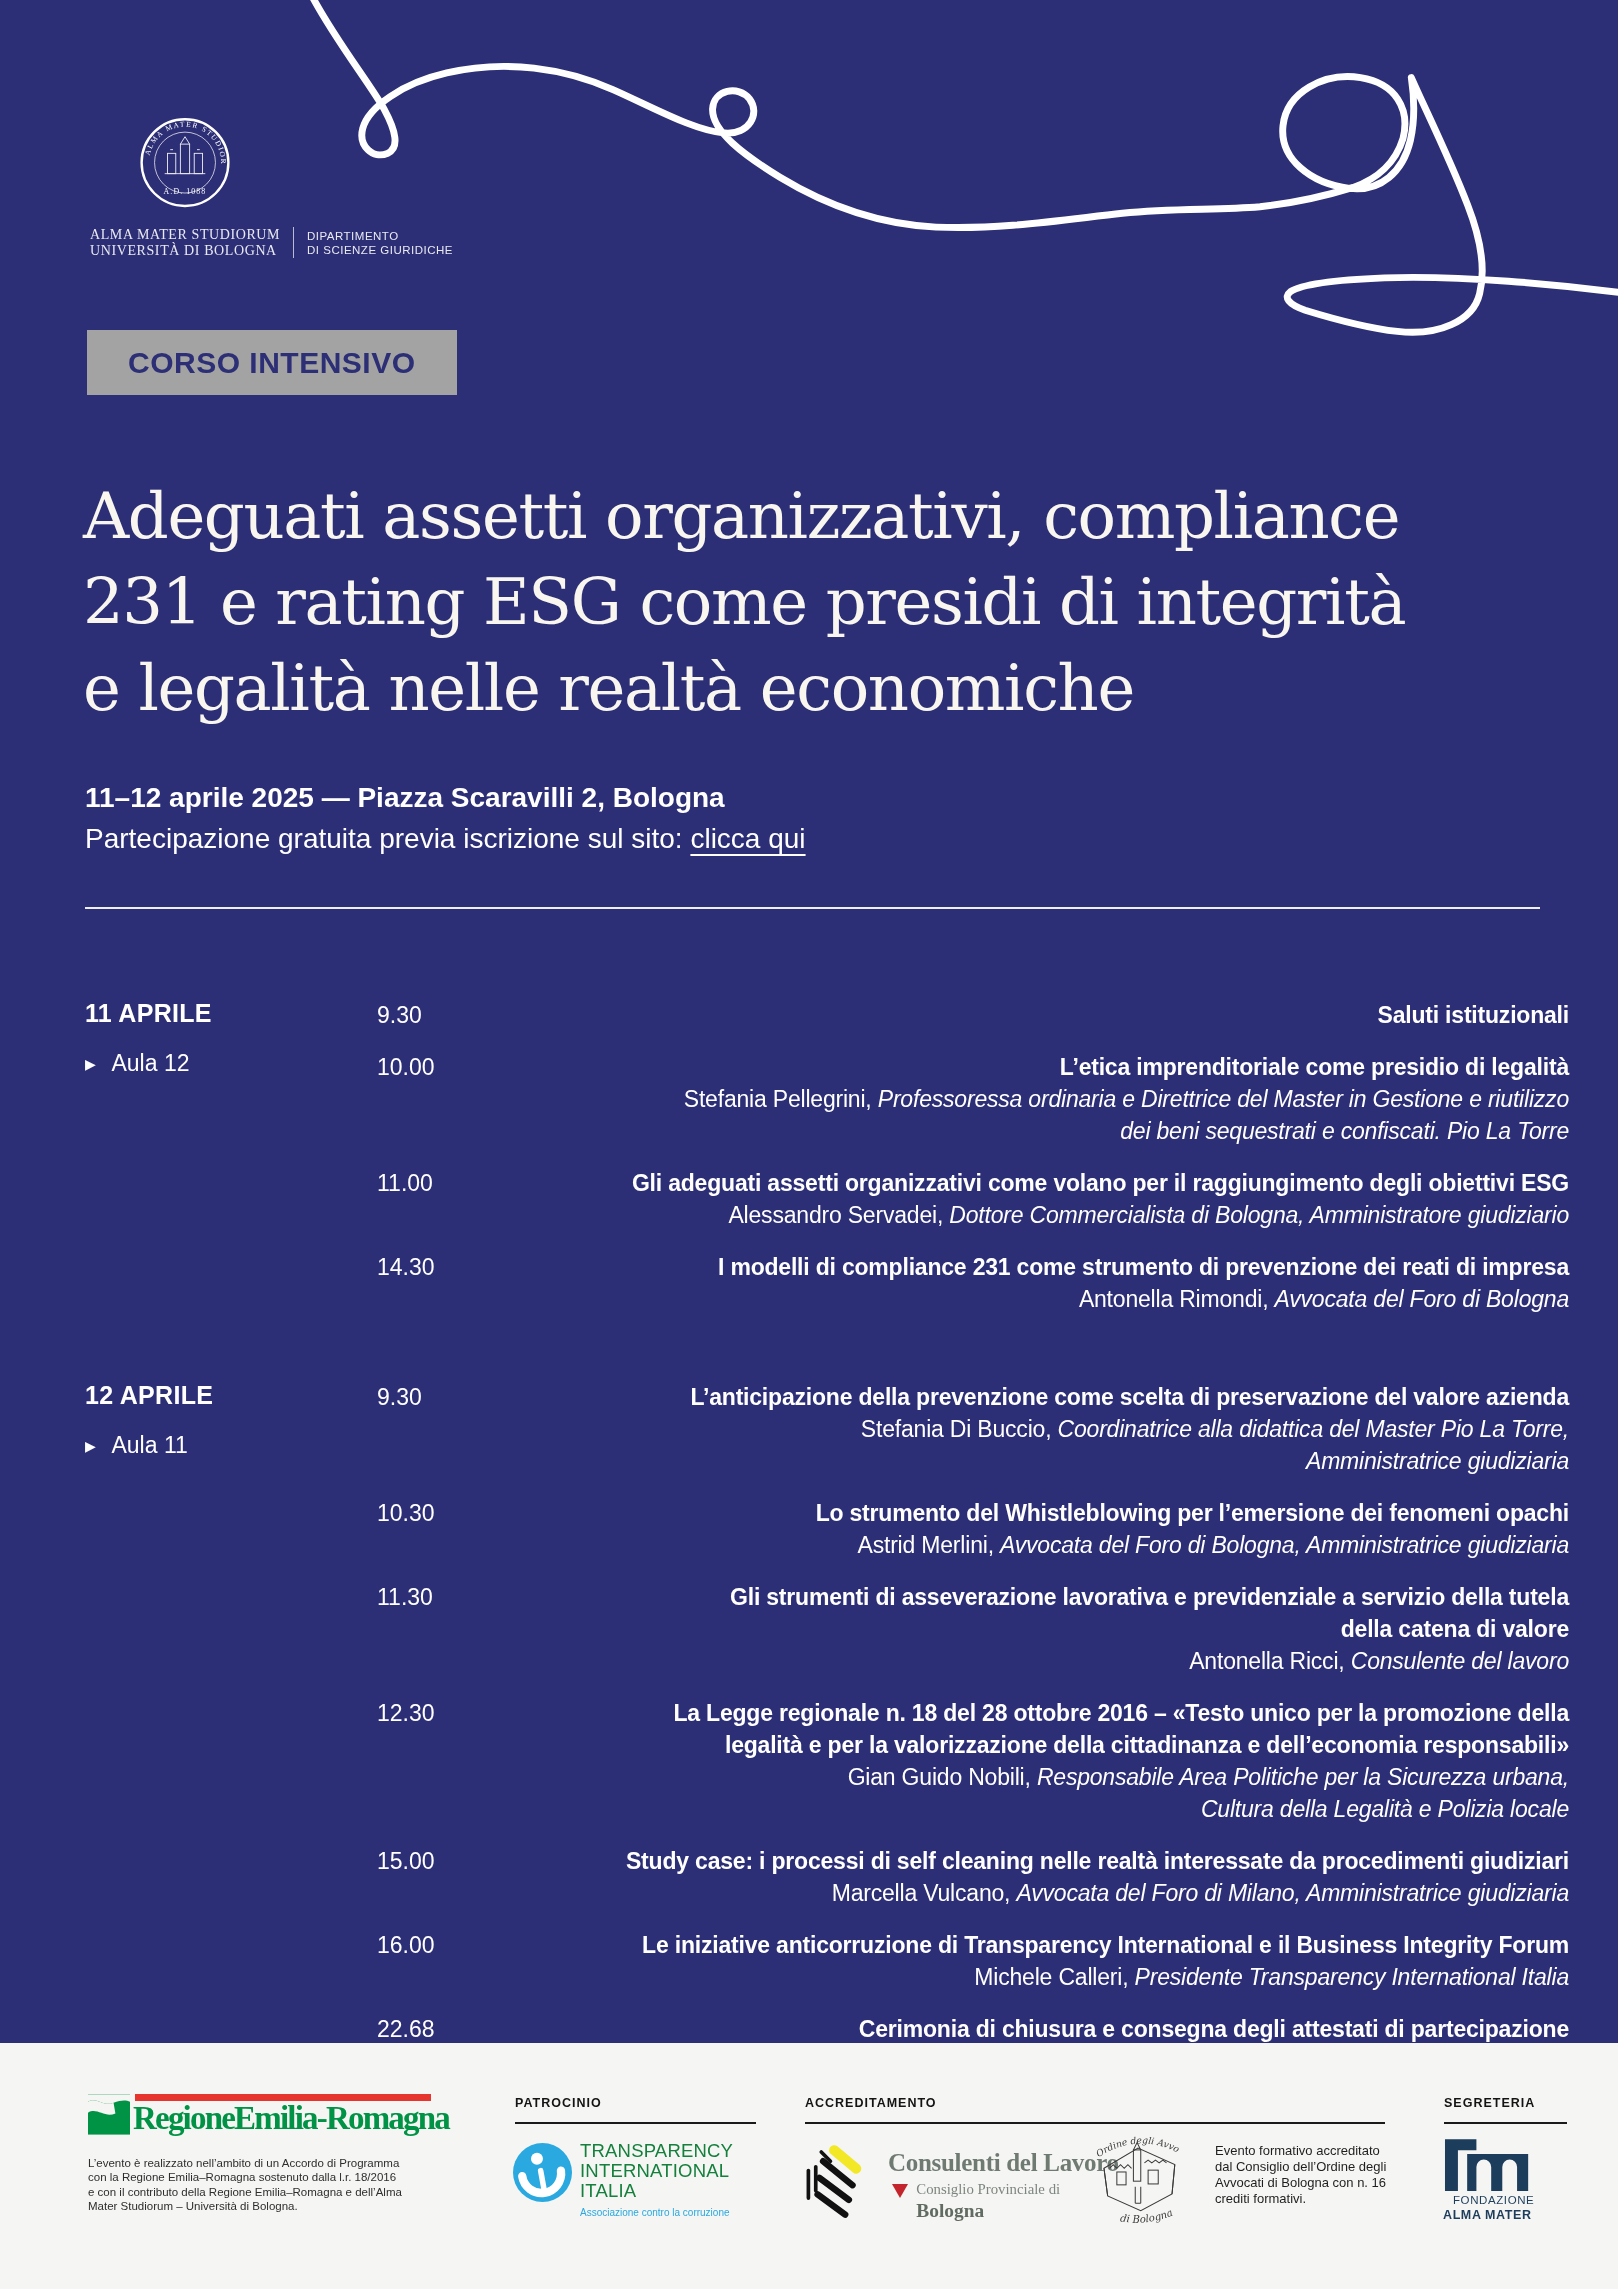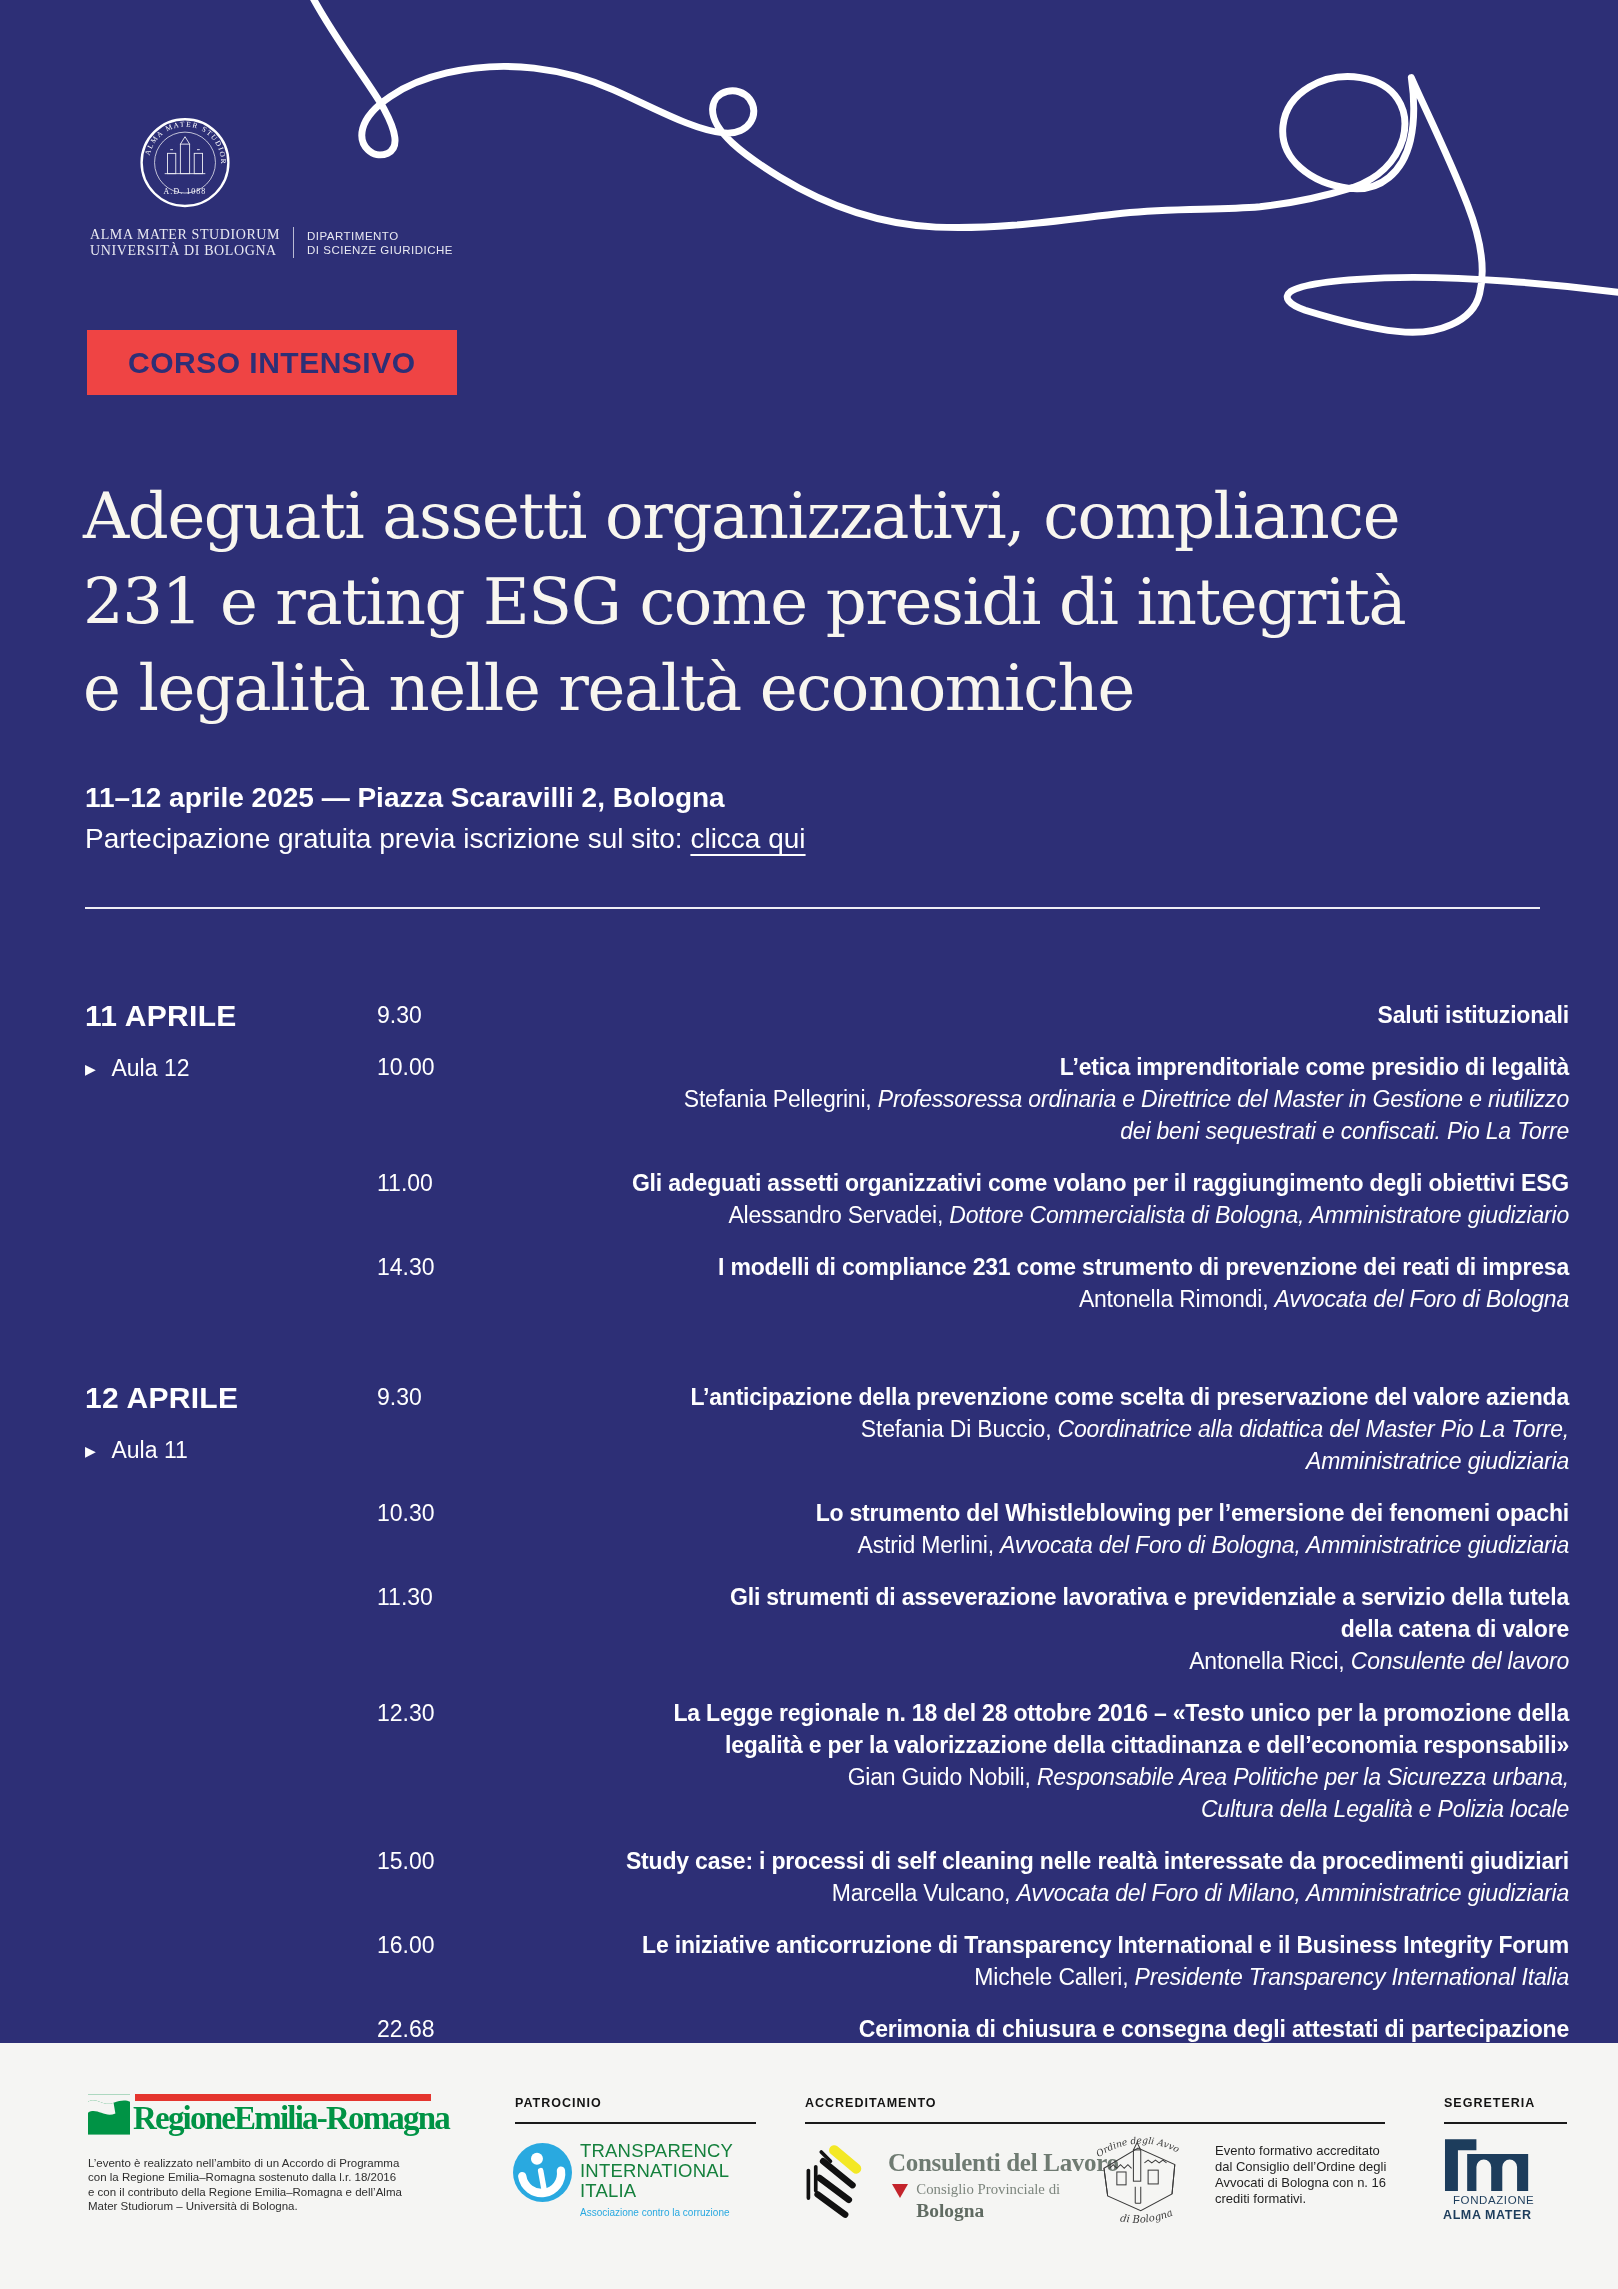--- a/index.html
+++ b/index.html
@@ -8,41 +8,41 @@
   .swirl{position:absolute;left:0;top:0;pointer-events:none;}
 
   
   .uni-seal{position:absolute;left:137px;top:107px;}
   .uni-wordmark{position:absolute;left:90px;top:227px;display:flex;align-items:center;gap:13px;}
   .uni-name{font-family:"Liberation Serif",serif;font-size:14px;letter-spacing:0.6px;line-height:15.7px;color:#e9e9f2;}
   .uni-divider{width:0.9px;height:31px;background:#b9bad4;}
   .uni-dept{font-size:11.5px;letter-spacing:0.5px;line-height:14px;color:#e9e9f2;}
 
   
-  .badge{position:absolute;left:87px;top:330px;height:65px;background:#ef4444;display:flex;
+  .badge{position:absolute;left:87px;top:330px;height:65px;background:#a3a3a3;display:flex;
          align-items:center;padding:0 41px;}
   .badge span{font-size:30px;font-weight:bold;letter-spacing:0.5px;color:#2d2f76;}
 
   
   .title{position:absolute;left:83px;top:473px;width:1495px;font-family:"DejaVu Serif","Liberation Serif",serif;
          font-size:64px;line-height:86px;letter-spacing:-1.4px;color:#f8f6ef;font-weight:500;}
 
   
   .event{position:absolute;left:85px;top:777px;font-size:28px;line-height:41px;}
   .event .when{font-weight:bold;}
   .event a{color:#ffffff;text-decoration:underline;text-decoration-thickness:1.8px;text-underline-offset:5.5px;}
 
   .hr{position:absolute;left:85px;top:907px;width:1455px;height:1.8px;background:rgba(255,255,255,.92);}
 
   
   .schedule{position:absolute;left:85px;top:999px;width:1484px;}
   .day{position:relative;}
   .day + .day{margin-top:66px;}
   .day-head{position:absolute;left:0;top:0;width:277px;}
-  .day-label{font-size:30px;font-weight:bold;letter-spacing:0.3px;}
+  .day-label{font-size:25px;font-weight:bold;letter-spacing:0.3px;}
   .room-line{margin-top:22px;font-size:23px;display:flex;align-items:center;gap:15.7px;}
   .room-line .tri{font-size:14px;line-height:1;}
   .sessions{margin-left:292px;display:flex;flex-direction:column;gap:20px;}
   .session{display:flex;}
   .s-time{flex:none;width:138px;font-size:23px;line-height:32px;}
   .s-body{width:1071px;text-align:right;}
   .t-line{font-size:23px;font-weight:bold;line-height:32px;letter-spacing:-0.2px;white-space:nowrap;}
   .sp-line,.r-line{font-size:23px;line-height:32px;letter-spacing:-0.2px;white-space:nowrap;}
   .sp{font-style:normal;}
   .rl{font-style:italic;}

